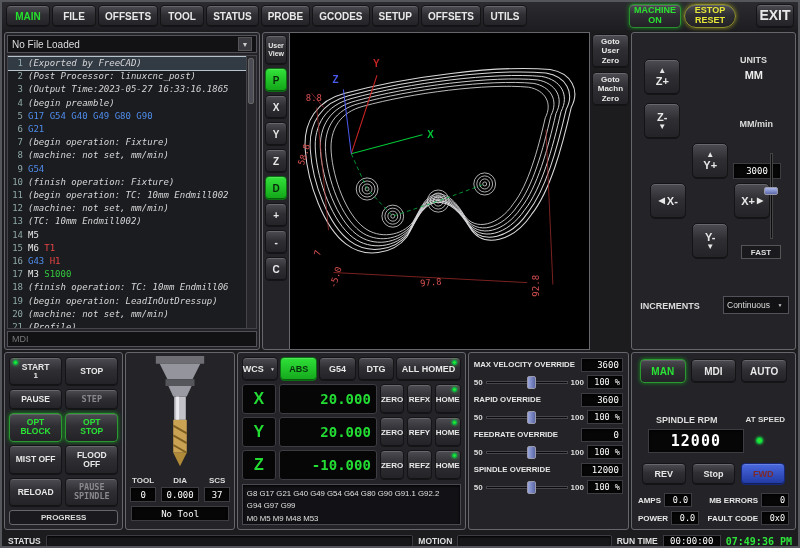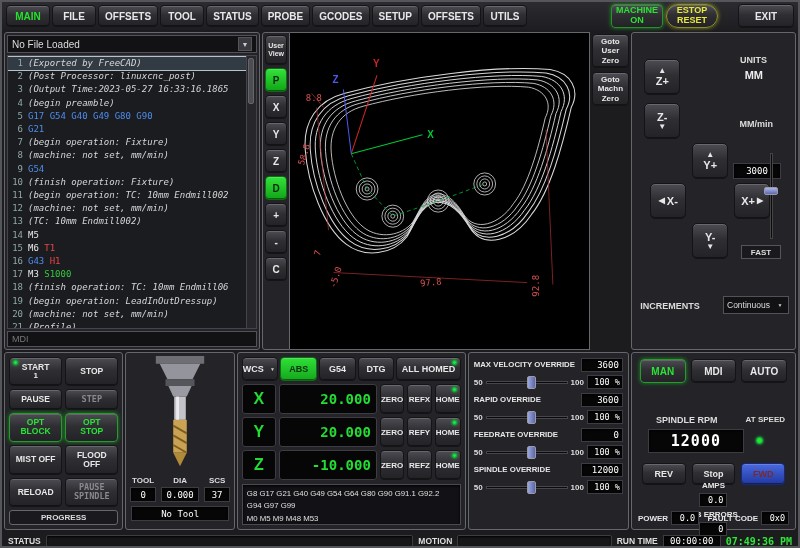--- a/index.html
+++ b/index.html
@@ -17,21 +17,21 @@
 
   
   .topbar { height:28px; display:flex; align-items:center; padding:0 4px; background:linear-gradient(#2c2c30,#1e1e22); flex:none; }
   .menu { display:flex; gap:2px; }
   .menu-btn { min-width:44px; height:22px; padding:0 6px; font-size:10px; }
   .menu-btn.active { color:#25e02c; }
   .top-right { margin-left:auto; display:flex; gap:3px; align-items:center; }
   .tr-btn { width:52px; height:24px; font-size:9px; line-height:1.1; padding:1px; }
   .machine-on { color:#2ae330; border-color:#2a8f2e; box-shadow:0 0 4px #1c8f22, inset 0 1px 0 rgba(255,255,255,.16); }
   .estop { color:#e8e838; border-color:#8f8f2a; box-shadow:0 0 4px #8f8f22, inset 0 1px 0 rgba(255,255,255,.16);border-radius:12px; }
-  .exit { width:56px; font-size:10px; }
+  .exit { width:38px; font-size:14px; }
   .spacer { width:14px; }
 
   
   .main-row { display:flex; gap:2px; margin:2px; height:318px; flex:none; }
 
   .file-panel { width:258px; display:flex; flex-direction:column; padding:2px; }
   .combo { height:18px; background:#121215; border:1px solid #52525a; display:flex; align-items:center; font-size:10px; padding:0 4px; color:#ddd; }
   .combo-arrow { margin-left:auto; width:14px; height:14px; background:#3a3a40; border:1px solid #555; display:flex; align-items:center; justify-content:center; font-size:7px; color:#ccc; flex:none; }
   .combo-arrow::before { content:"▼"; }
   .combo-arrow.small { width:10px; height:10px; font-size:5px; background:transparent; border:none; }
@@ -135,21 +135,21 @@
   .mode-btn { flex:1; height:24px; font-size:10px; }
   .man-on { color:#2ae335; border-color:#2a9a30; box-shadow:0 0 4px #1c8f22, inset 0 1px 0 rgba(255,255,255,.15); }
   .rpm-label { top:62px; left:24px; }
   .atspeed-label { top:62px; right:10px; font-size:8px; }
   .rpm-display { position:absolute; top:76px; left:16px; width:96px; height:24px; font-size:15px; font-weight:bold; letter-spacing:1px; }
   .atspeed-led { position:absolute; top:84px; right:32px; }
   .spin-row { position:absolute; top:110px; left:10px; right:10px; display:flex; gap:6px; }
   .spin-btn { flex:1; height:22px; font-size:9px; }
   .fwd-on { background:linear-gradient(#4a6ae0,#2038a0); color:#7a2a2a; border-color:#16287a; }
   .kv-row { position:absolute; left:6px; right:6px; display:flex; align-items:center; gap:3px; }
-  .kv1 { top:128px;flex-direction:column; } .kv2 { top:158px; }
+  .kv1 { top:140px; } .kv2 { top:158px; }
   .kv-label { font-size:8px; font-weight:bold; color:#e6e6e6; }
   .kv-val { height:14px; font-size:8.5px; padding:0 3px; min-width:28px; justify-content:flex-end; }
   .kv-grow { flex:1; text-align:right; }
 
   .statusbar { height:18px; margin:2px; display:flex; align-items:center; gap:5px; padding:0 4px; flex:none; }
   .sb-label { font-size:8.5px; font-weight:bold; color:#ddd; }
   .sb-strip { height:12px; background:#17171a; border:1px solid #3c3c42; box-shadow:inset 0 1px 2px #000; border-radius:2px; }
   .s1 { flex:2.4; } .s2 { flex:1; }
   .sb-box { width:58px; height:13px; font-size:9px; }
   .sb-clock { font-family:"DejaVu Sans Mono",monospace; font-size:10px; font-weight:bold; color:#2ee53a; }

